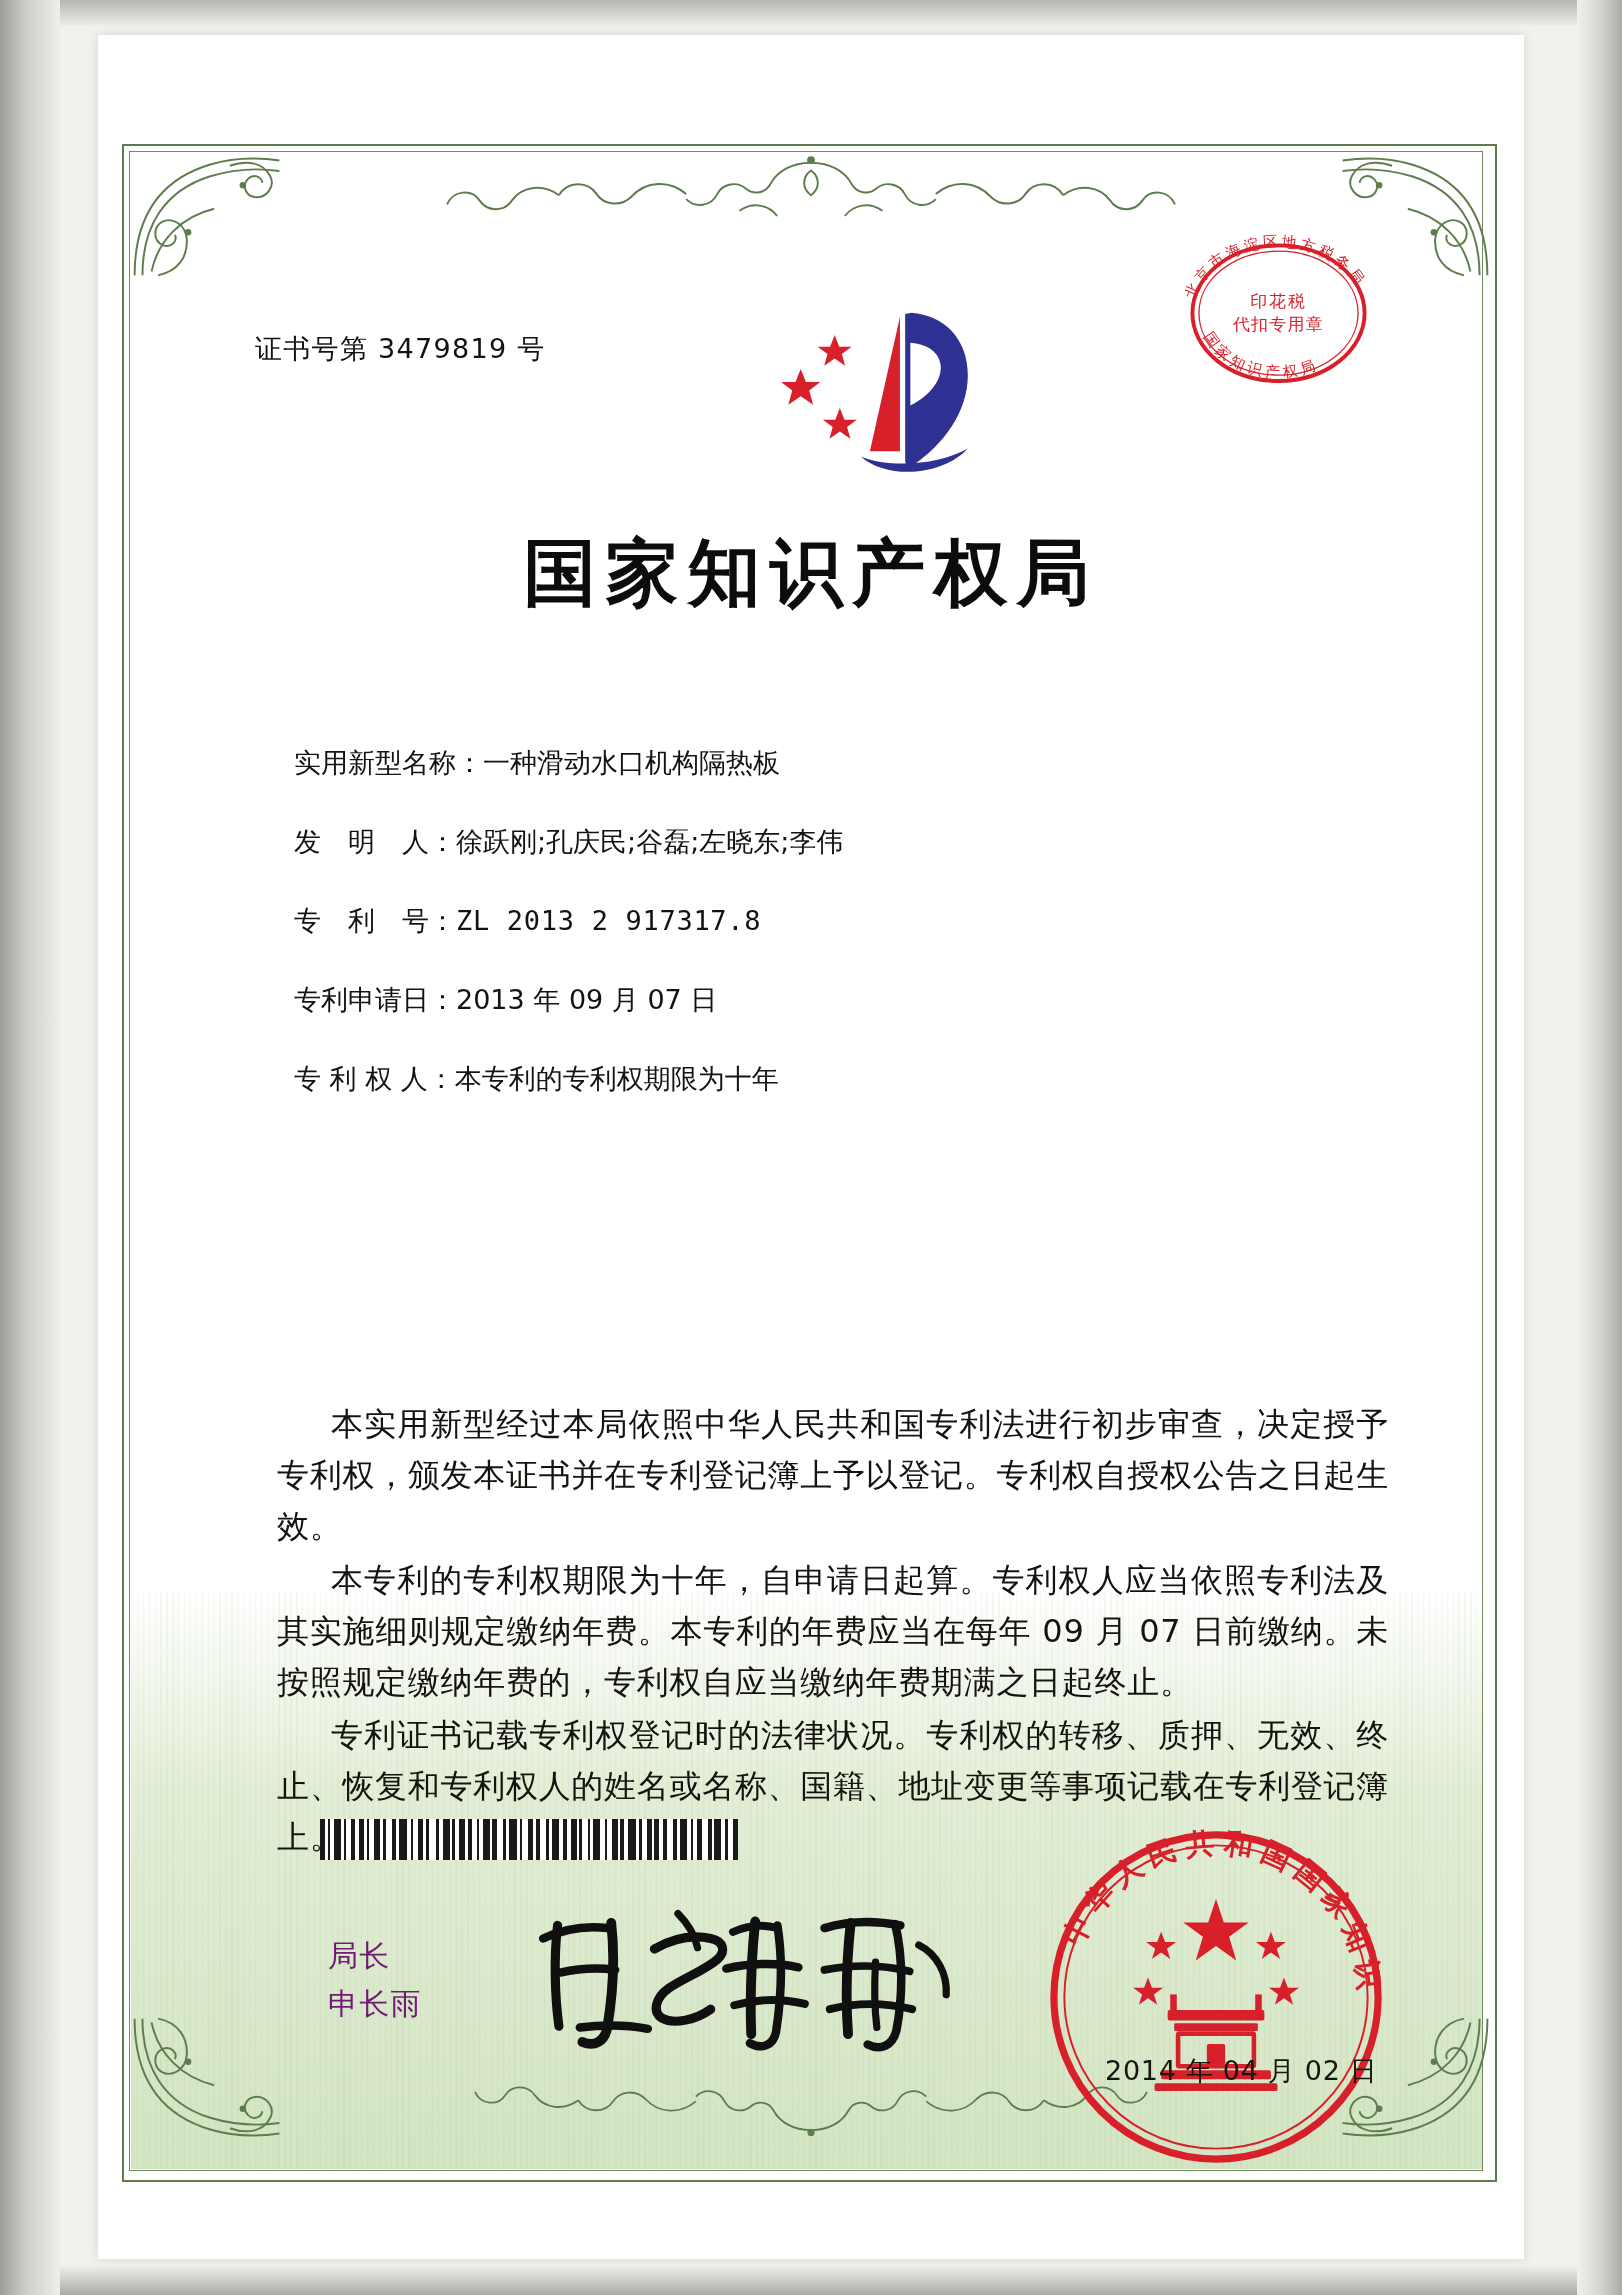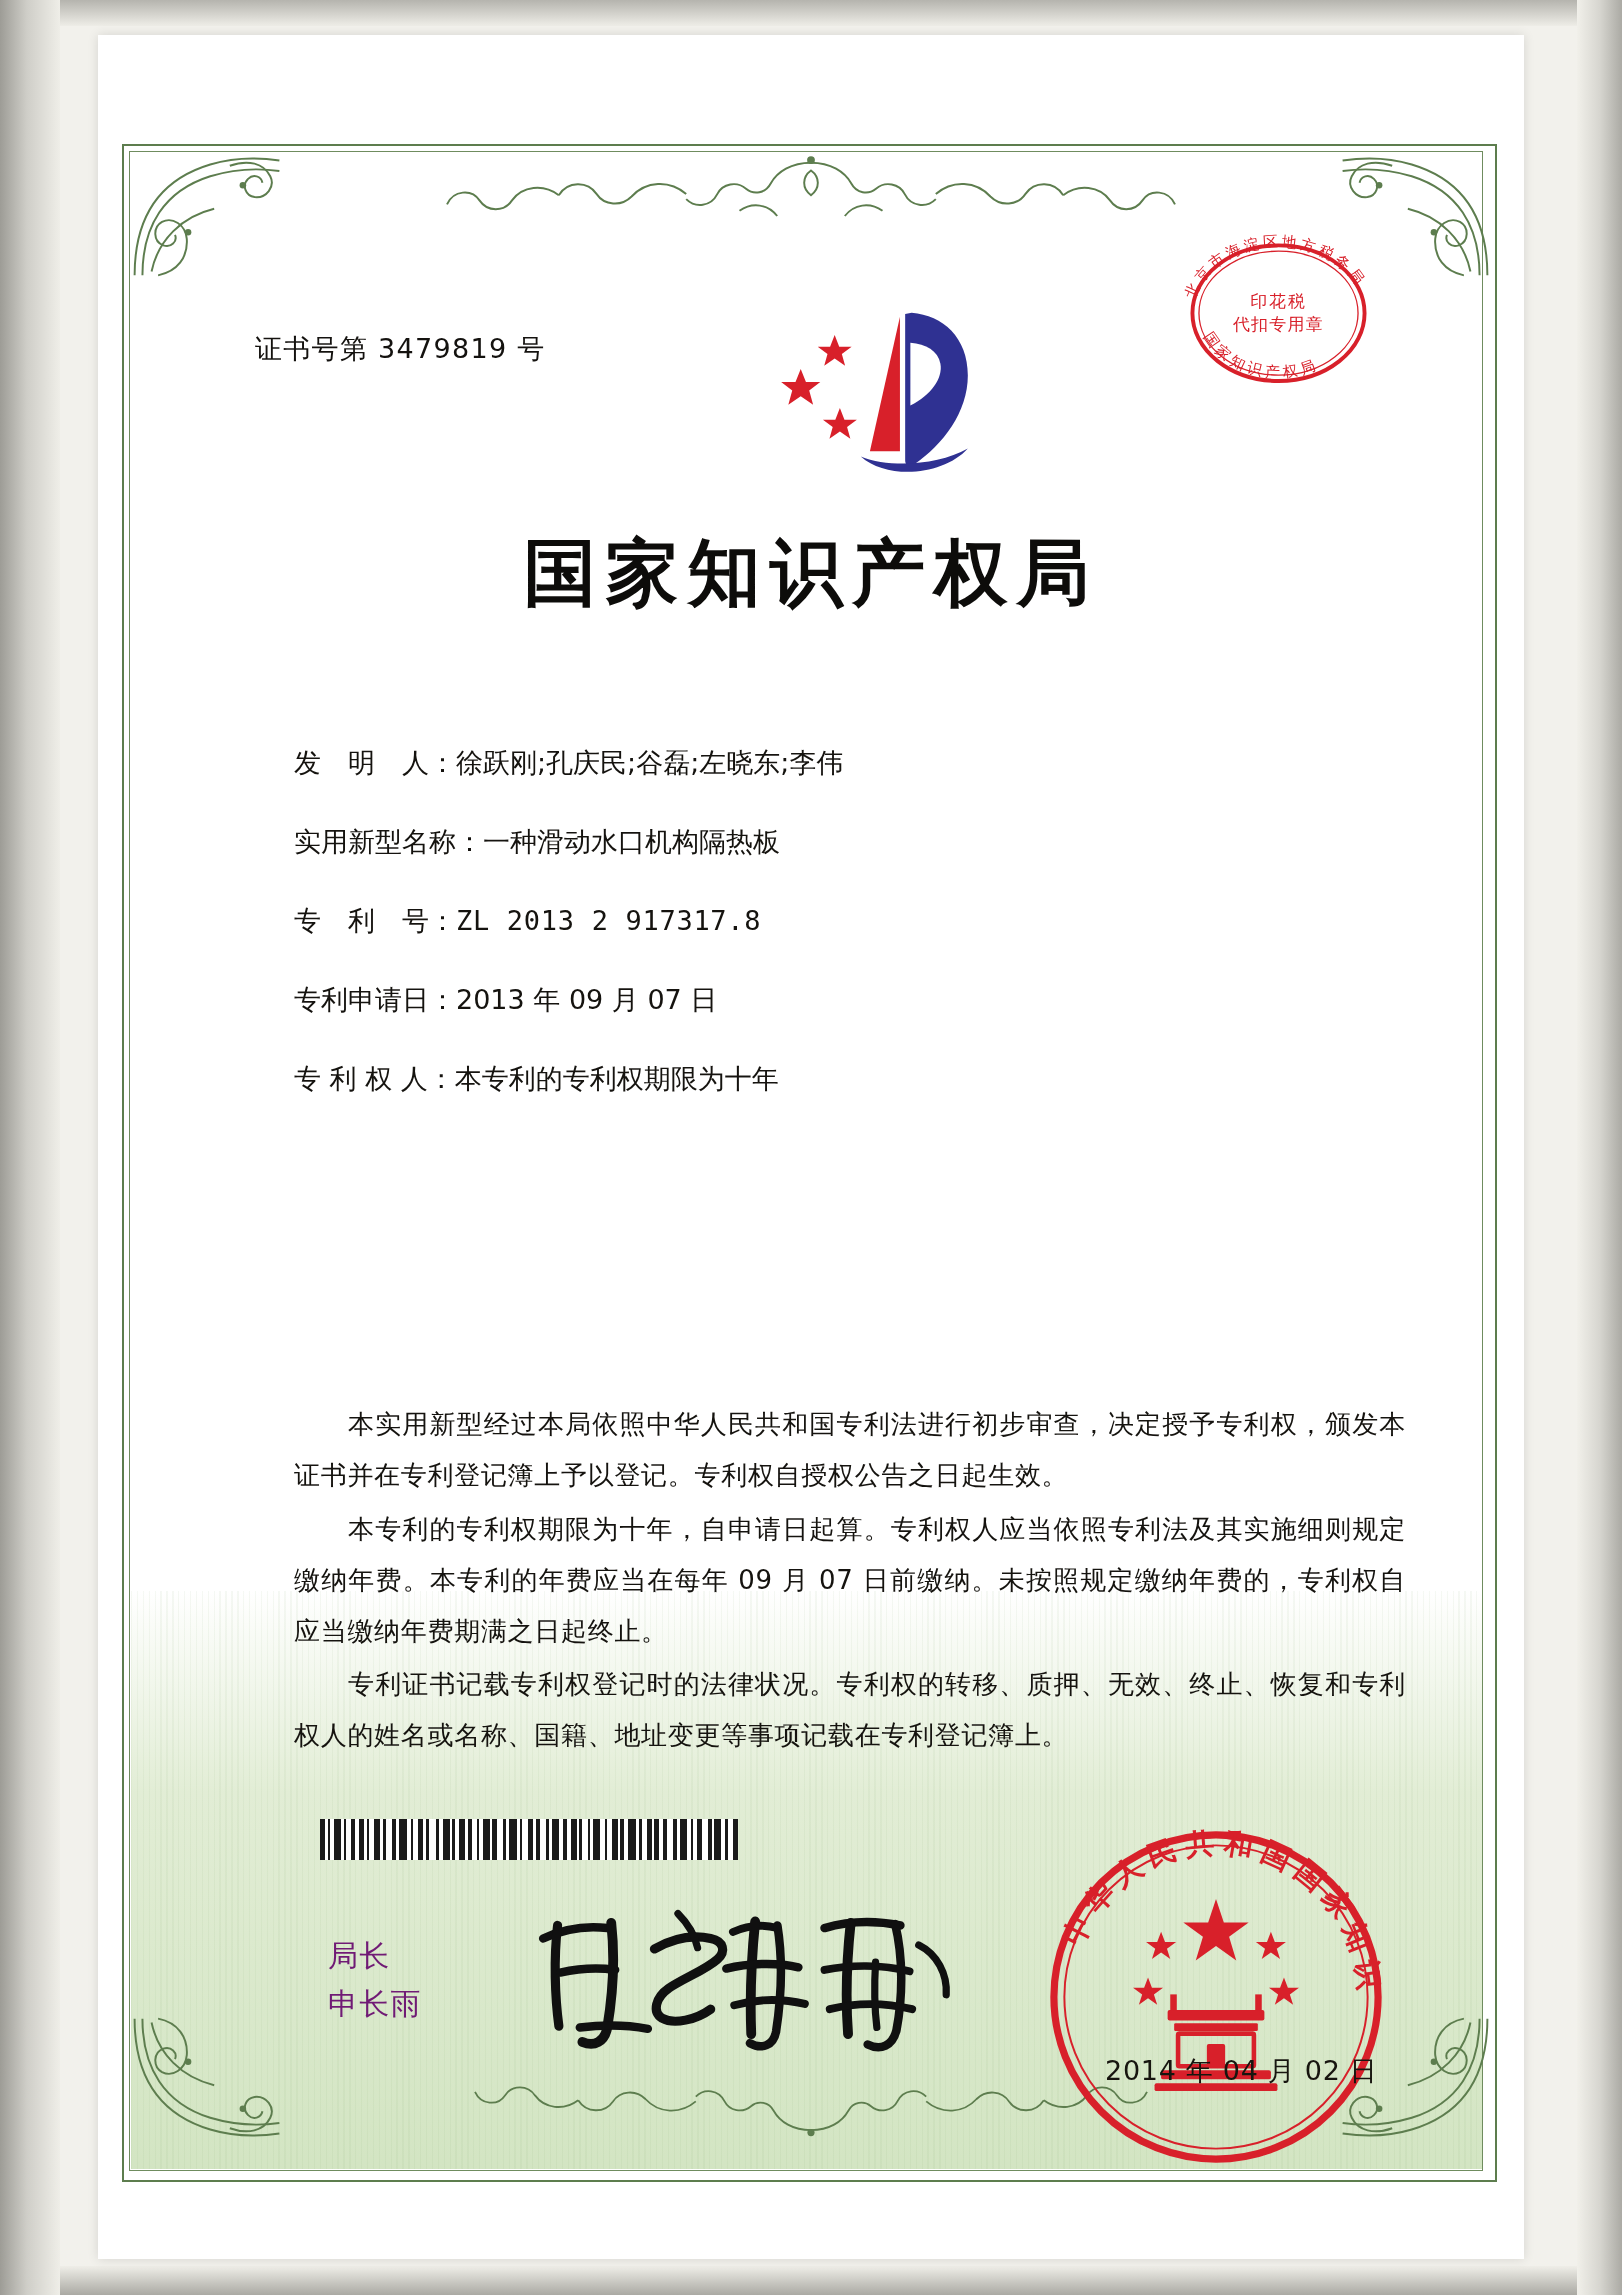--- a/index.html
+++ b/index.html
@@ -184,24 +184,24 @@
     display: inline;
   }
   .mono-val {
     font-family: "DejaVu Sans Mono", "Liberation Mono", monospace;
     letter-spacing: 0.7px;
   }
 
   
   .body-text {
     position: absolute;
-    left: 196px;
+    left: 179px;
     top: 1364px;
     width: 1112px;
-    font-size: 26px;
+    font-size: 32px;
     line-height: 51px;
     color: #15130f;
     font-family: "DejaVu Sans", "Liberation Sans", sans-serif;
   }
   .body-text p {
     margin: 0 0 2.6px 0;
     text-indent: 54px;
     text-align: justify;
     letter-spacing: 0.7px;
   }
@@ -402,24 +402,24 @@
       </text>
       <text x="160" y="116" text-anchor="middle" font-family="'DejaVu Sans',sans-serif" font-size="26" fill="#d8202a" letter-spacing="3">印花税</text>
       <text x="160" y="152" text-anchor="middle" font-family="'DejaVu Sans',sans-serif" font-size="26" fill="#d8202a" letter-spacing="2">代扣专用章</text>
     </svg>
   </div>
 
   <div class="title">国家知识产权局</div>
 
   <div class="fields">
     <div class="field-row">
-      <span class="field-label">发　明　人：</span><span class="field-value">徐跃刚;孔庆民;谷磊;左晓东;李伟</span>
+      <span class="field-label">实用新型名称：</span><span class="field-value">一种滑动水口机构隔热板</span>
     </div>
     <div class="field-row">
-      <span class="field-label">实用新型名称：</span><span class="field-value">一种滑动水口机构隔热板</span>
+      <span class="field-label">发　明　人：</span><span class="field-value">徐跃刚;孔庆民;谷磊;左晓东;李伟</span>
     </div>
     <div class="field-row">
       <span class="field-label">专　利　号：</span><span class="field-value mono-val">ZL 2013 2 917317.8</span>
     </div>
     <div class="field-row">
       <span class="field-label">专利申请日：</span><span class="field-value">2013 年 09 月 07 日</span>
     </div>
     <div class="field-row">
       <span class="field-label">专 利 权 人：</span><span class="field-value">本专利的专利权期限为十年</span>
     </div>

